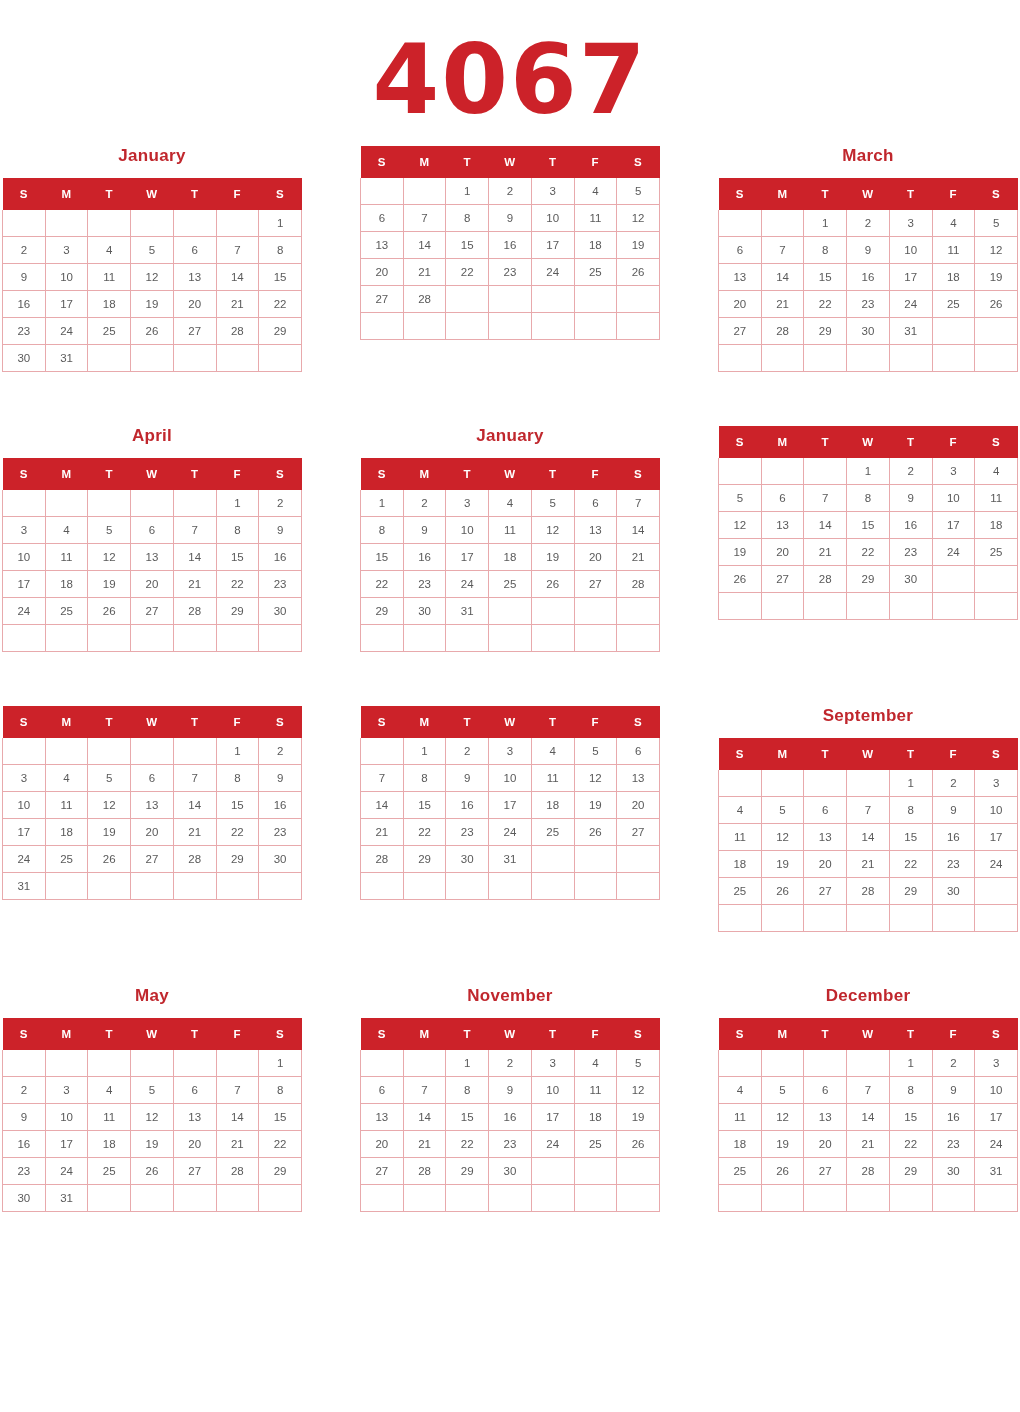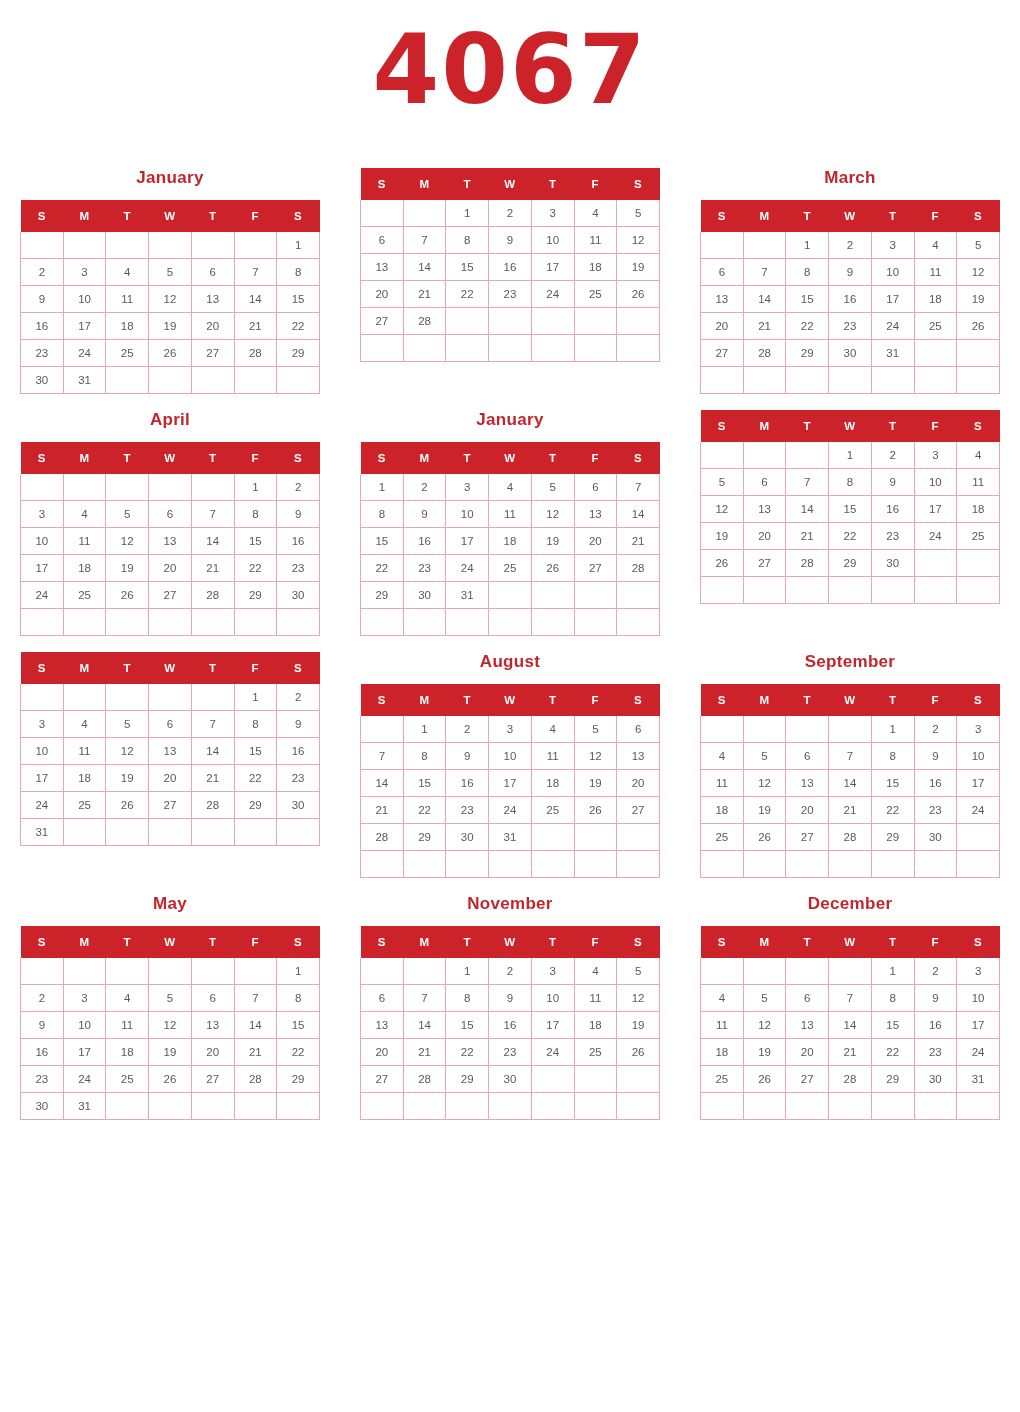--- a/index.html
+++ b/index.html
@@ -22,31 +22,32 @@
     padding: 0;
     position: relative;
   }
   .year-title {
     text-align: center;
     font-size: 96px;
     font-weight: bold;
     color: #cc2229;
     letter-spacing: 2px;
     line-height: 1;
-    padding-top: 22px;
+    padding-top: 32px;
     padding-bottom: 6px;
     font-family: "DejaVu Sans", sans-serif;
   }
   .months-grid {
     display: grid;
     grid-template-columns: repeat(3, 320px);
     justify-content: center;
     column-gap: 20px;
     row-gap: 0px;
-    margin-top: 44px;
+    margin-top: 12px;
+    gap: 38px;
   }
   .month {
     width: 320px;
     margin-bottom: 16px;
   }
   .month-name {
     text-align: center;
     font-size: 17px;
     font-weight: bold;
     color: #c0272d;
@@ -583,21 +584,20 @@
               <td></td>
               <td></td>
               <td></td>
               <td></td>
               <td></td>
             </tr>
           </tbody>
         </table>
       </div>
       <div class="month">
-        <div class="month-name">August</div>
         <table class="cal">
           <thead>
             <tr>
               <th>S</th>
               <th>M</th>
               <th>T</th>
               <th>W</th>
               <th>T</th>
               <th>F</th>
               <th>S</th>

